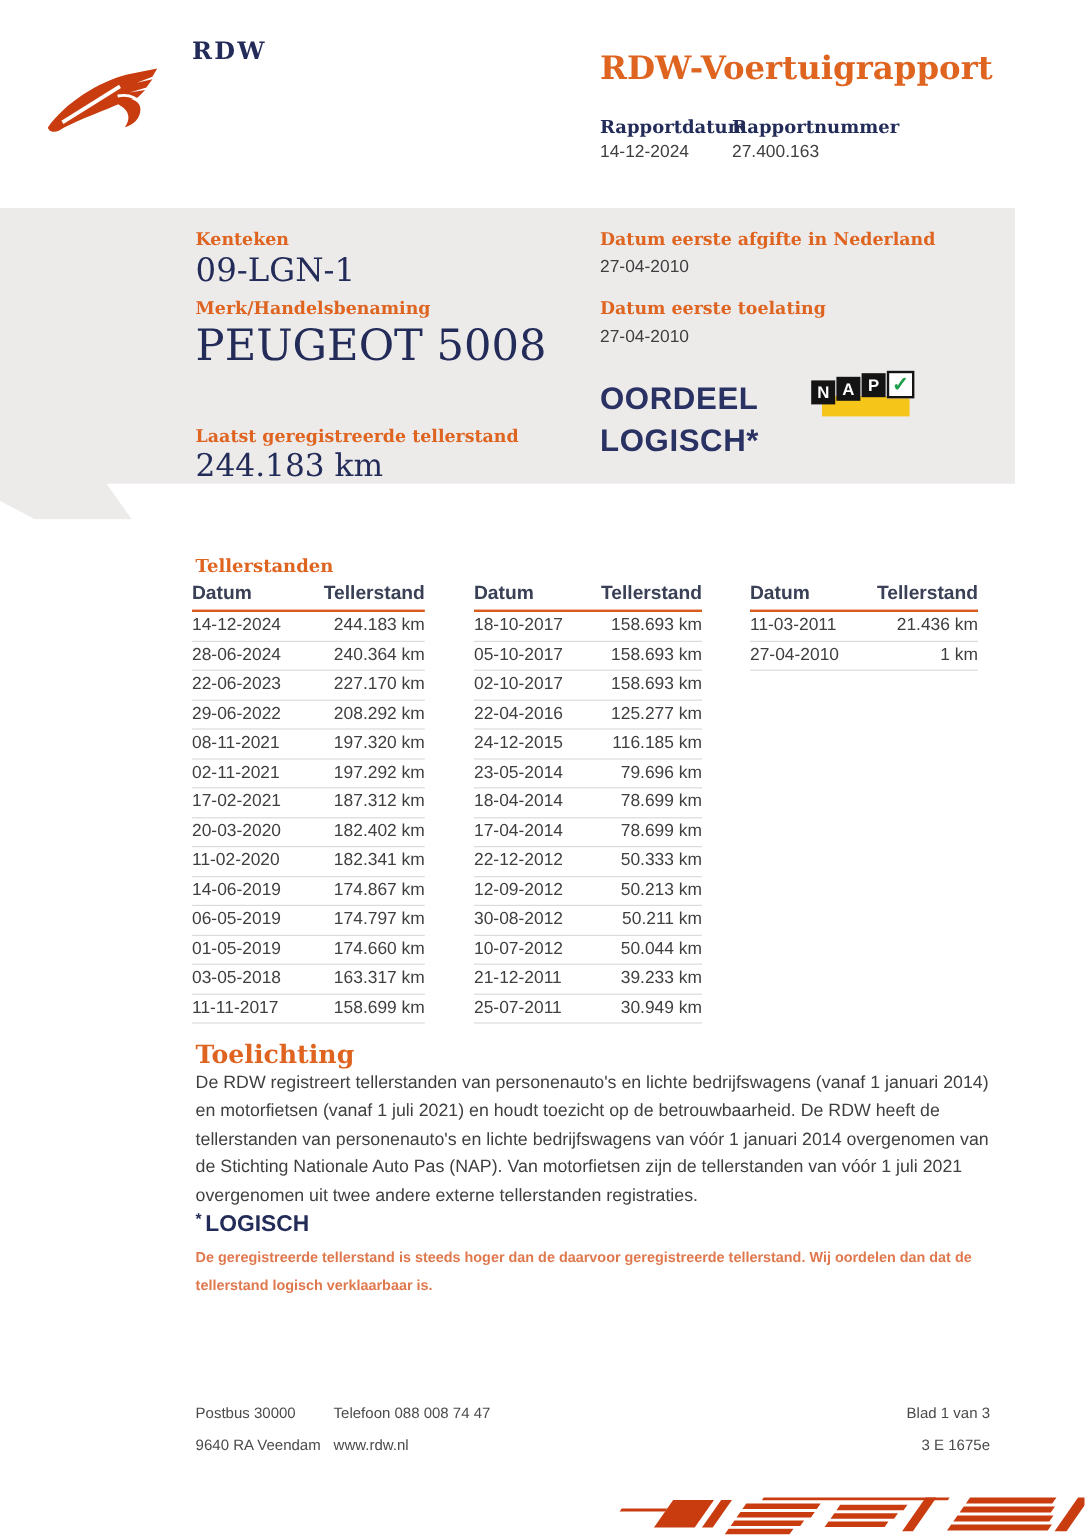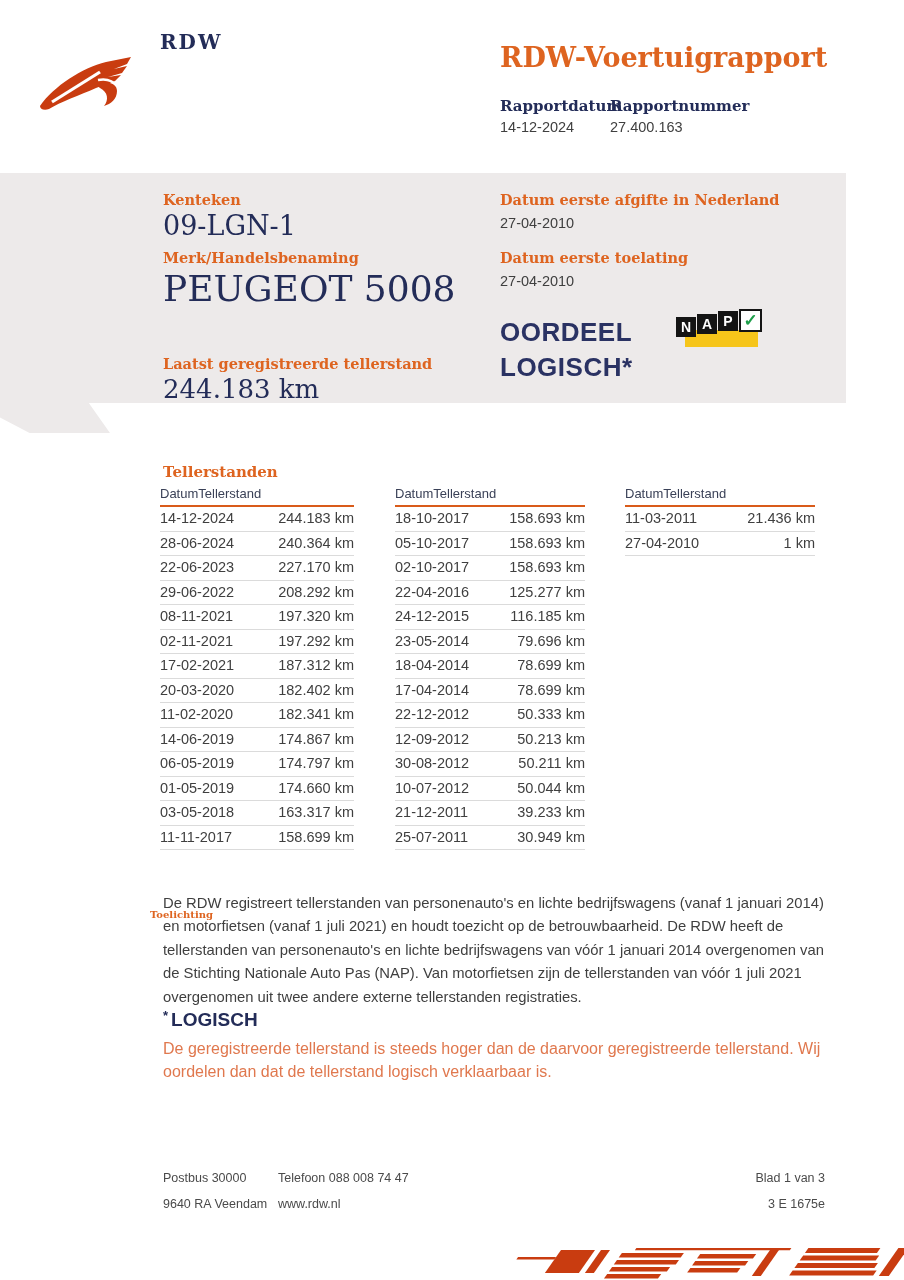--- a/index.html
+++ b/index.html
@@ -42,36 +42,36 @@
          position:relative;}
   .nap-tile:nth-child(1){top:6px}.nap-tile:nth-child(2){top:3px}.nap-tile:nth-child(3){top:0}
   .nap-check{width:19px;height:19px;background:#fff;border:2px solid #141414;top:-2px;
          color:#1E9E4A;font-size:17px;}
 
   
   .tellerstanden-h{position:absolute;left:163px;top:463px;font-family:"DejaVu Serif",serif;
          font-weight:bold;font-size:15px;color:#DE6420;}
   .ttable{position:absolute;top:486px;}
   .t1{left:160px;width:194px}.t2{left:395px;width:190px}.t3{left:625px;width:190px}
-  .thead{display:flex;font-weight:normal;font-size:13px;
+  .thead{display:flex;justify-content:space-between;font-weight:bold;font-size:16px;
          color:#3A4157;padding-bottom:4px;border-bottom:2px solid #D95B1A;}
   .trow{display:flex;justify-content:space-between;font-size:14.5px;color:#3F3F3F;
          line-height:23.5px;border-bottom:1px solid #DBDBDB;}
   .tc-date{text-align:left}.tc-val{text-align:right}
 
   
-  .toelichting-h{position:absolute;left:150px;top:866px;font-family:"DejaVu Serif",serif;
-         font-weight:bold;font-size:10px;color:#DE6420;margin-top:43px;}
+  .toelichting-h{position:absolute;left:163px;top:866px;font-family:"DejaVu Serif",serif;
+         font-weight:bold;font-size:21px;color:#DE6420;}
   .toelichting-p{position:absolute;left:163px;top:892px;width:668px;font-size:14.8px;
          line-height:23.4px;color:#3F3F3F;}
   .logisch-h{position:absolute;left:163px;top:1008px;font-weight:bold;font-size:19px;
          color:#232C58;}
   .logisch-h .star{font-size:13px;vertical-align:6px;margin-right:3px;}
-  .logisch-p{position:absolute;left:163px;top:1037px;width:680px;font-size:16px;
-         line-height:23.4px;color:#E0784E;}
+  .logisch-p{position:absolute;left:163px;top:1037px;width:680px;font-size:12px;
+         line-height:23.4px;color:#E0784E;font-weight:bold;}
 
   
   .footer-item{position:absolute;font-size:12.5px;color:#4A4A4A;}
   .f-r1{top:1171px}.f-r2{top:1197px}
   .f-c1{left:163px}.f-c2{left:278px}
   .f-right{right:79px;text-align:left;}
   .f-link{color:#4A4A4A;text-decoration:none;}
 
   
   .bottom-art{position:absolute;right:0;bottom:0;width:400px;height:40px;}

